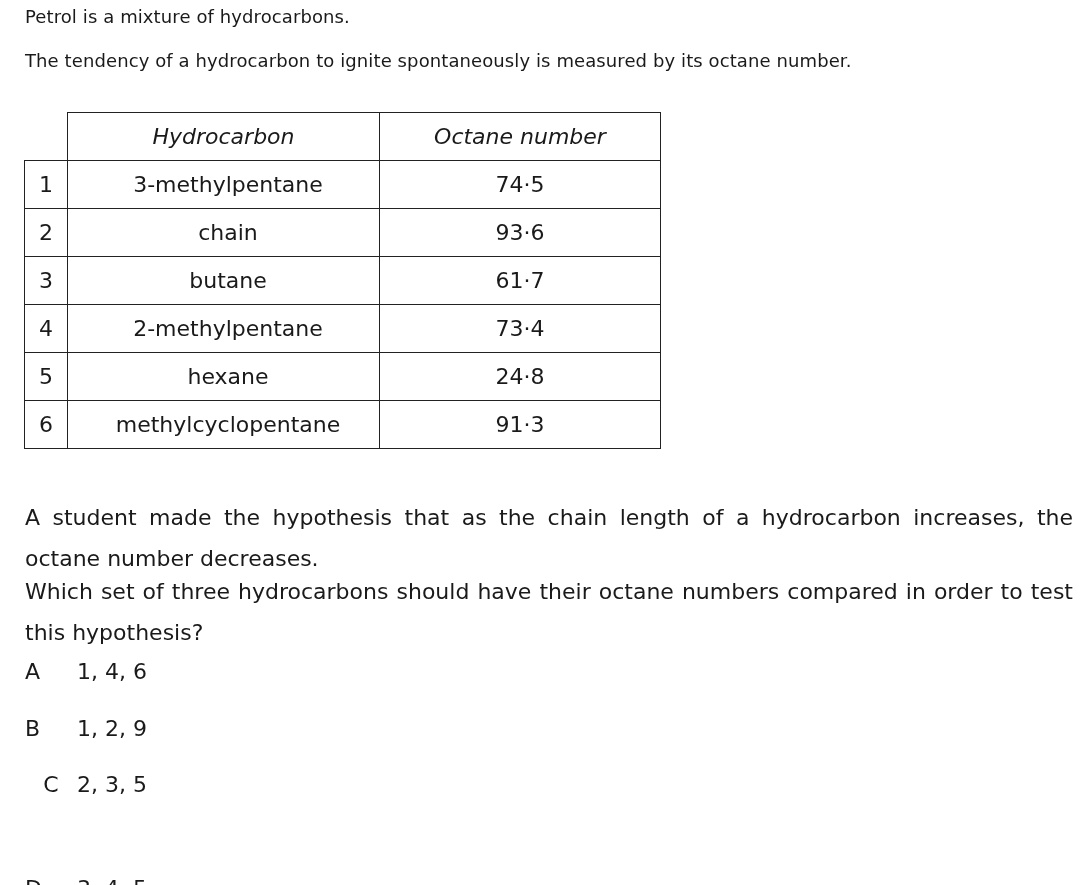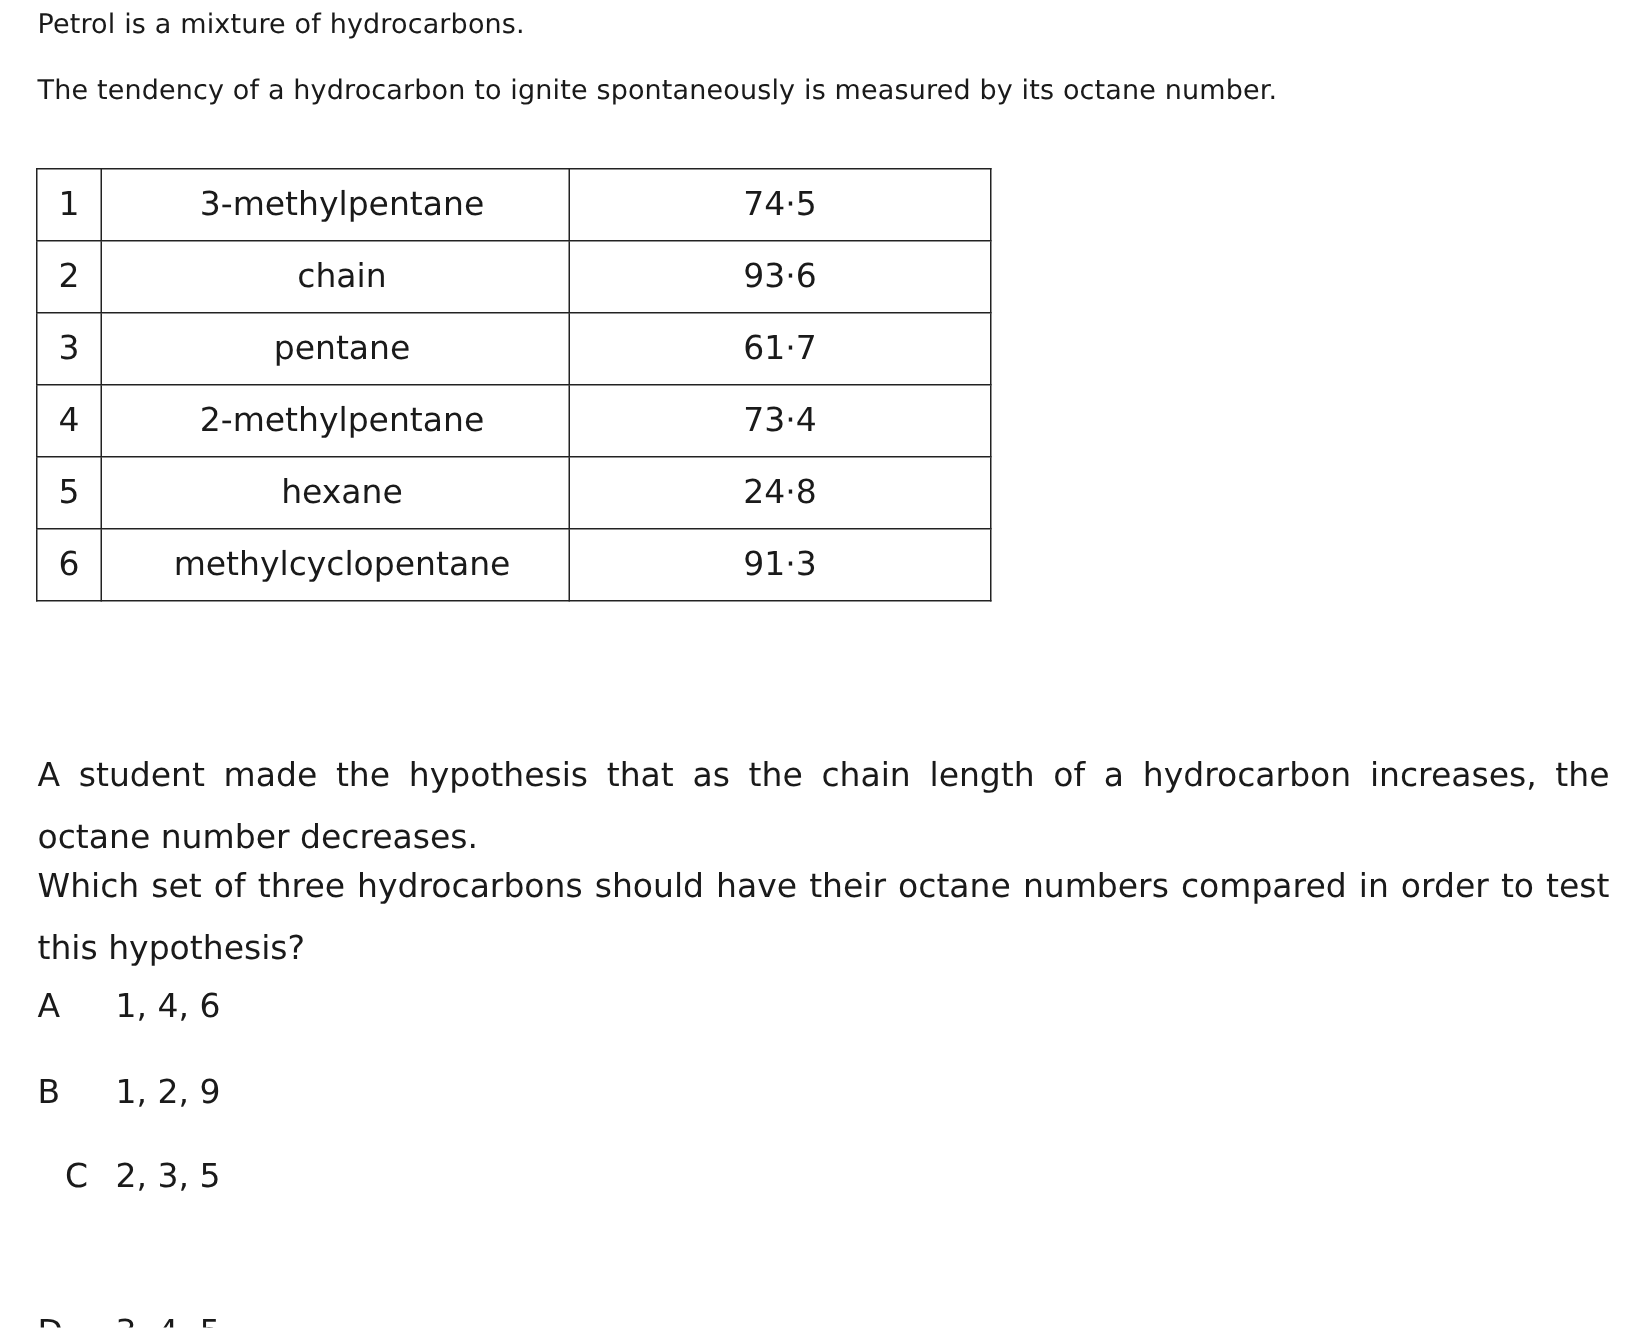--- a/index.html
+++ b/index.html
@@ -31,33 +31,38 @@
   .optA { top: 659px; } .optB { top: 716px; } .optC { top: 772px; text-align: center; } .optD { top: 828px; margin-top: 48px; }
 </style>
 </head>
 <body>
 
 <div class="line intro1">Petrol is a mixture of hydrocarbons.</div>
 <div class="line intro2">The tendency of a hydrocarbon to ignite spontaneously is measured by its octane number.</div>
 
 <table class="octane">
   <tbody>
+      <tr>
+    <th class="c-num blank-corner"></th>
+    <th class="c-name">Hydrocarbon</th>
+    <th class="c-val">Octane number</th>
+  </tr>
   <tr>
     <td class="c-num">1</td>
     <td class="c-name">3-methylpentane</td>
     <td class="c-val">74·5</td>
   </tr>
   <tr>
     <td class="c-num">2</td>
     <td class="c-name">chain</td>
     <td class="c-val">93·6</td>
   </tr>
   <tr>
     <td class="c-num">3</td>
-    <td class="c-name">pentane</td>
+    <td class="c-name">butane</td>
     <td class="c-val">61·7</td>
   </tr>
   <tr>
     <td class="c-num">4</td>
     <td class="c-name">2-methylpentane</td>
     <td class="c-val">73·4</td>
   </tr>
   <tr>
     <td class="c-num">5</td>
     <td class="c-name">hexane</td>

